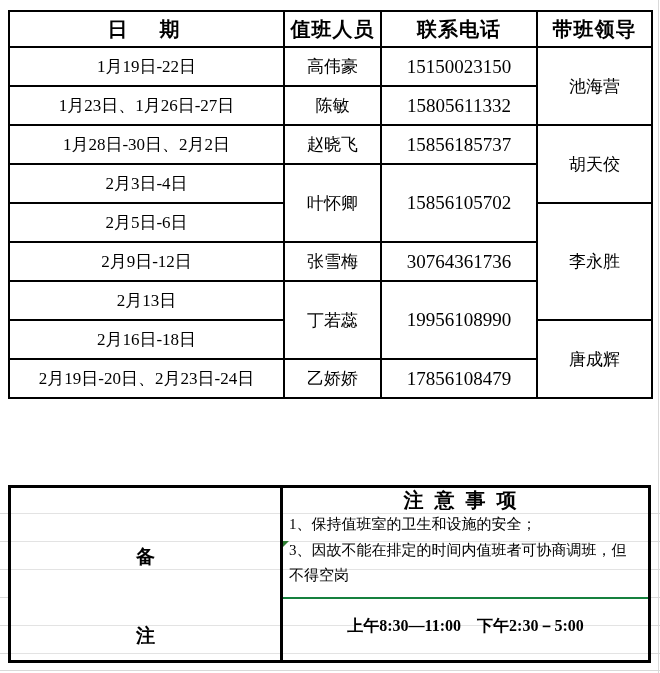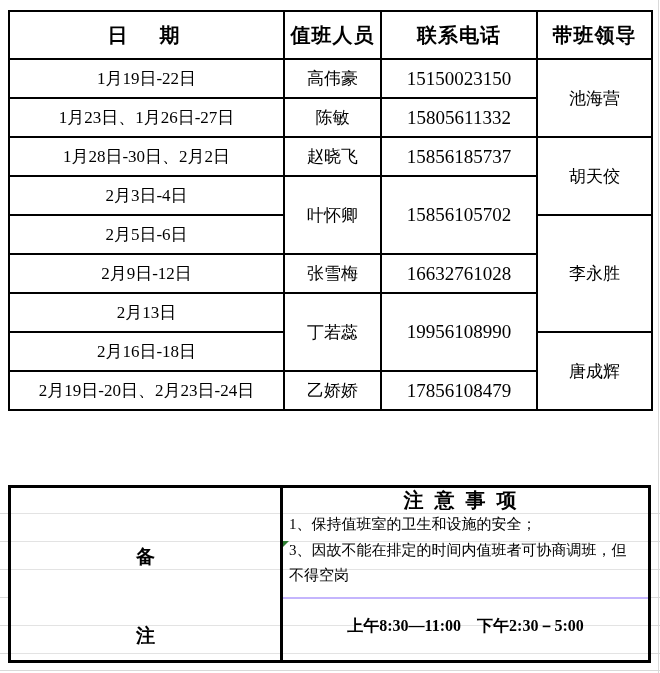--- a/index.html
+++ b/index.html
@@ -9,39 +9,39 @@
   
   .bg-line-h{position:absolute;left:0;width:660px;height:1px;background:#d9d9d9;z-index:0;}
   .bg-line-v{position:absolute;top:0;width:1px;height:673px;background:#d9d9d9;z-index:0;}
 
   
   table.duty{position:absolute;left:8px;top:10px;z-index:1;border-collapse:collapse;
              table-layout:fixed;background:#fff;}
   table.duty td{border:2px solid #000;text-align:center;vertical-align:middle;
                 padding:0;overflow:hidden;font-size:17px;}
   table.duty tr{height:39px;}
-  table.duty tr.hdr{height:48px;}
+  table.duty tr.hdr{height:36px;}
   table.duty tr.hdr td{font-weight:bold;font-size:20px;letter-spacing:1px;}
   table.duty tr.hdr td.c-date{letter-spacing:6px;}
   table.duty td.phone{font-size:19px;}
 
   
   .bottom{position:absolute;left:8px;top:485px;width:643px;height:178px;z-index:1;
           border:3px solid #000;box-sizing:border-box;background:#fff;}
   .bottom .in-line{position:absolute;left:0;right:0;height:1px;background:#e3e3e3;z-index:0;}
 
   .remarks{position:absolute;left:0;top:0;width:272px;height:100%;box-sizing:border-box;
            border-right:3px solid #000;z-index:1;}
   .remarks span{position:absolute;left:0;width:269px;text-align:center;display:block;
                 font-weight:bold;font-size:19px;line-height:26px;}
   .remarks .r1{top:56px;}
   .remarks .r2{top:135px;}
 
   .notes{position:absolute;left:272px;top:0;right:0;height:111px;box-sizing:border-box;
-         border-bottom:2px solid #c4b5fd;overflow:hidden;z-index:1;}
+         border-bottom:2px solid #15803d;overflow:hidden;z-index:1;}
   .notes-title{text-align:center;font-weight:bold;font-size:20px;line-height:24px;
                letter-spacing:11px;white-space:nowrap;}
   .note-line{font-size:15px;line-height:25.5px;padding-left:6px;white-space:nowrap;}
 
   .times{position:absolute;left:272px;top:111px;right:0;bottom:0;z-index:1;}
   .times-title{margin-top:3px;text-align:center;font-weight:bold;font-size:17px;
                line-height:20px;letter-spacing:8px;white-space:nowrap;}
   .times-value{margin-top:17px;text-align:center;font-weight:bold;font-size:16px;
                line-height:20px;white-space:nowrap;}
 
@@ -99,21 +99,21 @@
       <td rowspan="2">叶怀卿</td>
       <td rowspan="2" class="phone">15856105702</td>
     </tr>
     <tr>
       <td>2月5日-6日</td>
       <td rowspan="3">李永胜</td>
     </tr>
     <tr>
       <td>2月9日-12日</td>
       <td>张雪梅</td>
-      <td class="phone">16632761028</td>
+      <td class="phone">30764361736</td>
     </tr>
     <tr>
       <td>2月13日</td>
       <td rowspan="2">丁若蕊</td>
       <td rowspan="2" class="phone">19956108990</td>
     </tr>
     <tr>
       <td>2月16日-18日</td>
       <td rowspan="2">唐成辉</td>
     </tr>

